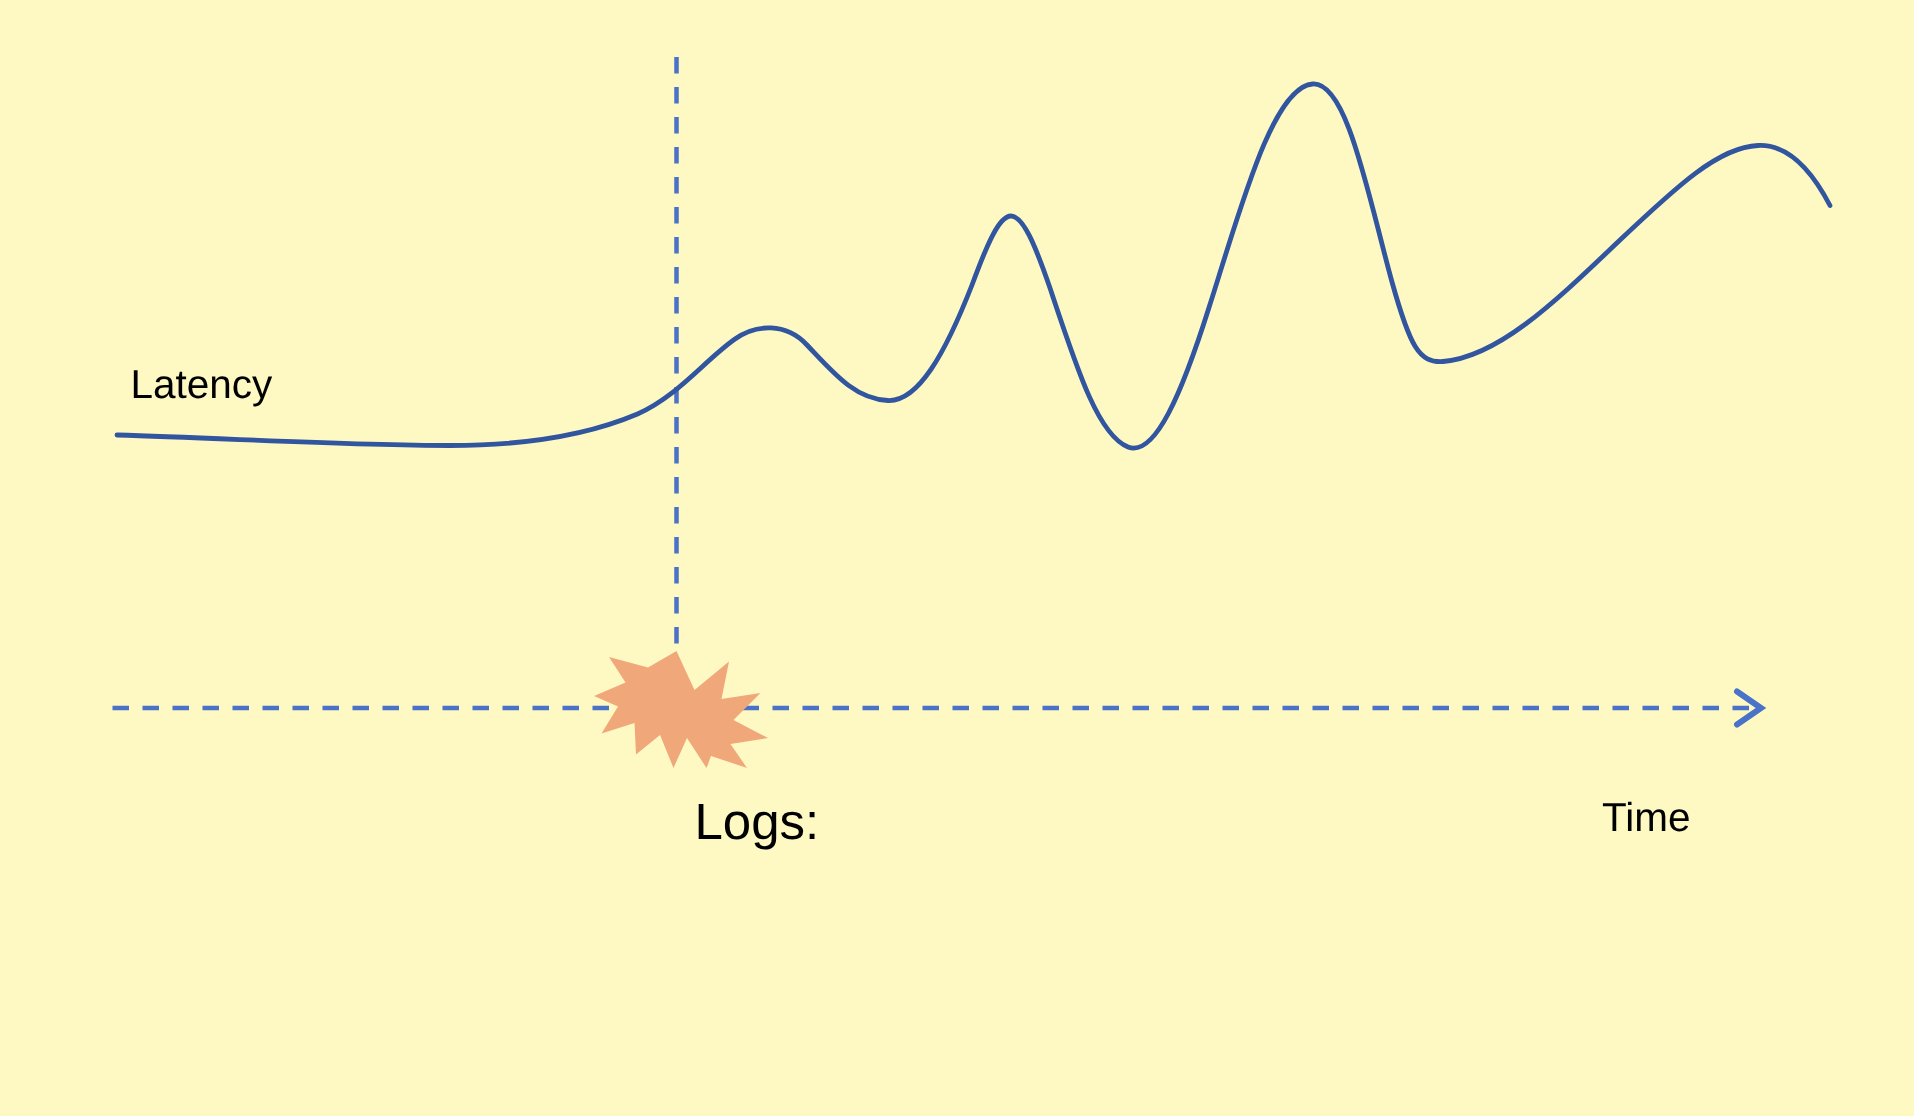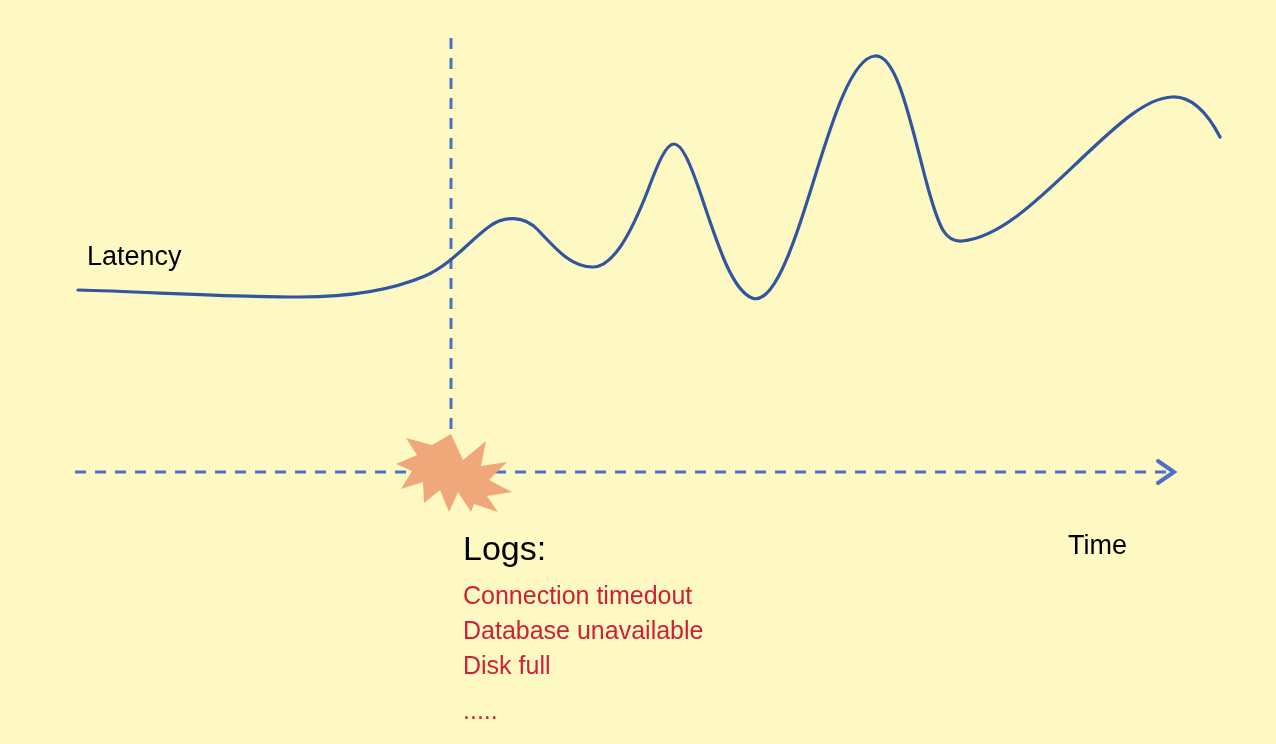--- a/index.html
+++ b/index.html
@@ -106,20 +106,14 @@
                      449,512 440,490 424,503 423,482 401,489 412,471
                      396,464 417,455 406,438 432,445"></polygon>
   </svg>
 
   <div class="txt" id="latency-label">Latency</div>
 
   <div class="txt" id="time-label">Time</div>
 
   <div class="txt" id="logs-title">Logs:</div>
 
-  <div id="log-lines">
-    <span class="log-line">Connection timedout</span>
-    <span class="log-line">Database unavailable</span>
-    <span class="log-line">Disk full</span>
-    <span class="log-ellipsis">.....</span>
-  </div>
 
 </div>
 
 </body></html>

